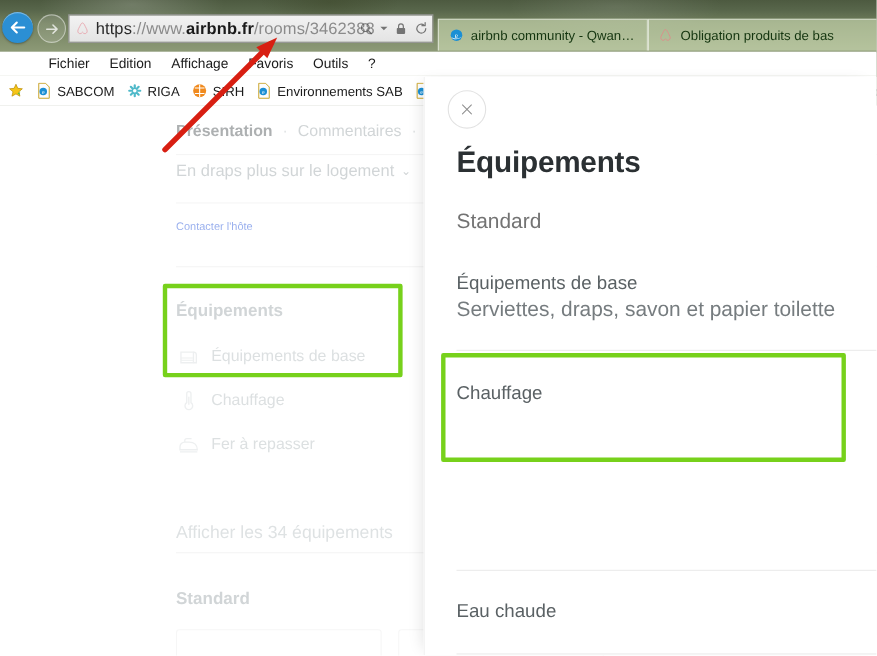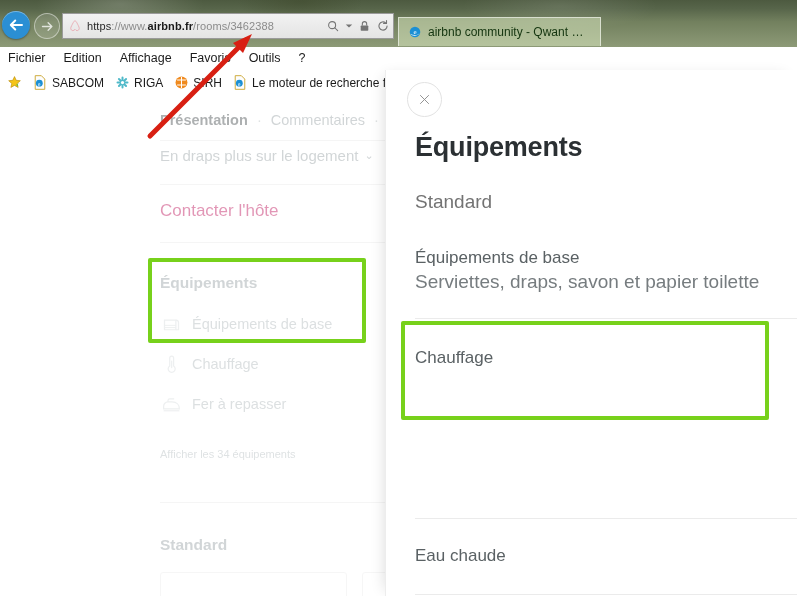--- a/index.html
+++ b/index.html
@@ -43,21 +43,21 @@
   }
 
   .addrbar{
     position:absolute;left:62px;top:5px;width:330px;height:24px;
     background:linear-gradient(180deg,#f2f2f2,#e4e4e4);
     border:1px solid #9a9a9a;
     display:flex;align-items:center;
   }
   .addr-fav{width:20px;display:flex;align-items:center;justify-content:center;margin-left:2px;}
   .addr-url{
-    font-size:11px;color:#8b8b8b;white-space:nowrap;
+    font-size:15px;color:#8b8b8b;white-space:nowrap;
     letter-spacing:.1px;margin-left:2px;
   }
   .addr-url b{color:#1a1a1a;font-weight:700;}
   .addr-url .sch{color:#2a2a2a;font-weight:400;}
   .addr-icons{
     position:absolute;right:3px;top:0;height:24px;
     display:flex;align-items:center;gap:5px;
   }
   .addr-icons .ic{opacity:.75;display:flex;align-items:center;}
 
@@ -74,21 +74,21 @@
   .tab-ico{width:15px;height:15px;flex:0 0 15px;display:flex;align-items:center;justify-content:center;}
   .tab-lbl{overflow:hidden;text-overflow:ellipsis;}
 
   
   .menubar{
     position:absolute;left:0;top:47px;width:797px;height:22px;
     background:#ffffff;display:flex;align-items:center;
     font-size:12.5px;color:#1b1b1b;
   }
   .menubar .mi{padding:0 9px;line-height:22px;}
-  .menubar .mi:first-child{padding-left:8px;}
+  .menubar .mi:first-child{padding-left:8px;margin-left:36px;}
 
   .bookmarks{
     position:absolute;left:0;top:69px;width:797px;height:27px;
     background:#ffffff;display:flex;align-items:center;
     font-size:12px;color:#1b1b1b;border-bottom:1px solid #d6d6d6;
     overflow:hidden;
   }
   .bm{display:flex;align-items:center;gap:4px;padding:0 5px;white-space:nowrap;}
   .bm:first-child{padding-left:6px;}
   .bm-ico{width:16px;height:16px;flex:0 0 16px;display:flex;align-items:center;justify-content:center;}
@@ -106,34 +106,34 @@
 
   .hr-line{position:absolute;background:#e8e8e8;height:1px;}
 
   .learnmore{
     position:absolute;left:160px;top:51px;font-size:15px;color:#9aa3a6;
     display:flex;align-items:center;gap:6px;white-space:nowrap;
   }
   .chev{font-size:11px;color:#9aa3a6;}
 
   .contact-host{
-    position:absolute;left:160px;top:105px;font-size:17px;color:#be185d;white-space:nowrap;
+    position:absolute;left:160px;top:105px;font-size:10px;color:#1d4ed8;white-space:nowrap;
   }
 
   .sec-title{
     position:absolute;font-size:15.5px;font-weight:700;color:#9aa3a6;white-space:nowrap;
   }
   .amen-row{
     position:absolute;display:flex;align-items:center;gap:10px;
     font-size:14.5px;color:#b2babd;white-space:nowrap;
   }
   .amen-ico{width:22px;height:22px;flex:0 0 22px;opacity:.55;display:flex;align-items:center;justify-content:center;}
 
   .showall{
-    position:absolute;left:160px;top:352px;font-size:11px;color:#b6bec1;white-space:nowrap;
+    position:absolute;left:160px;top:380px;font-size:16px;color:#b6bec1;white-space:nowrap;
   }
 
   
   .bedcard{position:absolute;border:1px solid #ececec;border-radius:3px;background:#fff;}
 
   
   .modal{
     position:absolute;left:385px;top:70px;width:412px;height:526px;
     background:#ffffff;
     box-shadow:-6px 0 14px -6px rgba(0,0,0,.14);
@@ -225,20 +225,28 @@
         <div class="tab t1">
           <span class="tab-ico">
             <svg width="14" height="14" viewBox="0 0 24 24">
               <circle cx="12" cy="12" r="9" fill="#1b8fd4"></circle>
               <path d="M4 15c5 3 12 3 16-1-3 5-13 6-16 1z" fill="#ffffff"></path>
               <text x="12" y="16" font-size="12" fill="#ffffff" text-anchor="middle" font-family="'Liberation Serif',serif">e</text>
             </svg>
           </span>
           <span class="tab-lbl">airbnb community - Qwant Re...</span>
         </div>
+        <div class="tab t2">
+          <span class="tab-ico">
+            <svg width="14" height="14" viewBox="0 0 24 24">
+              <path d="M12 3.2c1.2 0 2.1 1.1 3.2 3.3 1.5 3 4.1 7.4 4.1 9.4 0 2.4-1.7 4-3.6 4-1.4 0-2.6-.8-3.7-2.3-1.1 1.5-2.3 2.3-3.7 2.3-1.9 0-3.6-1.6-3.6-4 0-2 2.6-6.4 4.1-9.4C9.9 4.3 10.8 3.2 12 3.2z" fill="none" stroke="#e08a8a" stroke-width="1.4"></path>
+            </svg>
+          </span>
+          <span class="tab-lbl">Obligation produits de bas</span>
+        </div>
       </div>
     </div>
 
     <div class="menubar">
       <span class="mi">Fichier</span>
       <span class="mi">Edition</span>
       <span class="mi">Affichage</span>
       <span class="mi">Favoris</span>
       <span class="mi">Outils</span>
       <span class="mi">?</span>
@@ -282,20 +290,30 @@
           <svg width="15" height="15" viewBox="0 0 24 24">
             <circle cx="12" cy="12" r="9.5" fill="#f08a1e"></circle>
             <g stroke="#ffffff" stroke-width="1.6">
               <path d="M12 3v18M5 8h14M5 16h14"></path>
             </g>
           </svg>
         </span>
         <span>SIRH</span>
       </span>
 
+      <span class="bm">
+        <span class="bm-ico">
+          <svg width="14" height="15" viewBox="0 0 20 22">
+            <path d="M3 1h9l5 5v15H3z" fill="#fdfdfd" stroke="#c9a227" stroke-width="1.3"></path>
+            <circle cx="9" cy="12" r="5" fill="#1b8fd4"></circle>
+            <text x="9" y="16" font-size="8" fill="#fff" text-anchor="middle" font-family="'Liberation Serif',serif">e</text>
+          </svg>
+        </span>
+        <span>Environnements SAB</span>
+      </span>
 
       <span class="bm">
         <span class="bm-ico">
           <svg width="14" height="15" viewBox="0 0 20 22">
             <path d="M3 1h9l5 5v15H3z" fill="#fdfdfd" stroke="#c9a227" stroke-width="1.3"></path>
             <circle cx="9" cy="12" r="5" fill="#1b8fd4"></circle>
             <text x="9" y="16" font-size="8" fill="#fff" text-anchor="middle" font-family="'Liberation Serif',serif">e</text>
           </svg>
         </span>
         <span>Le moteur de recherche fr...</span>

